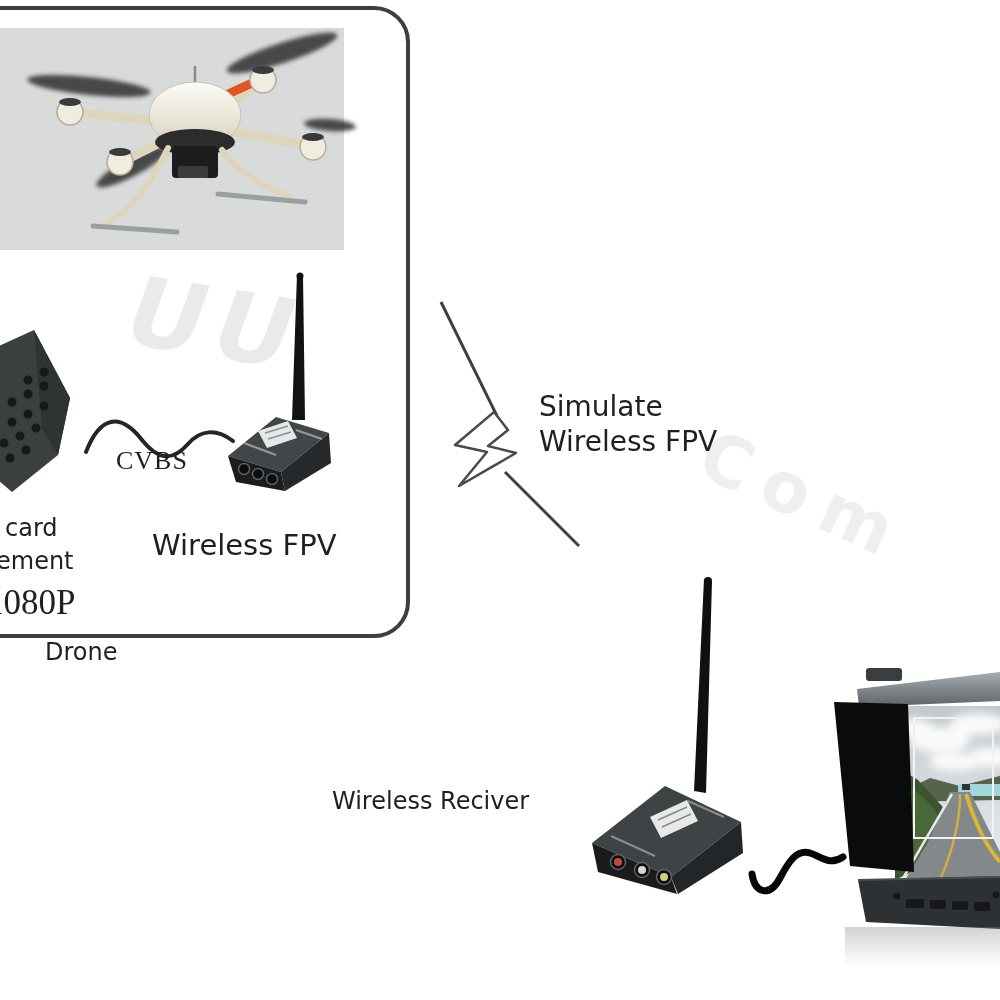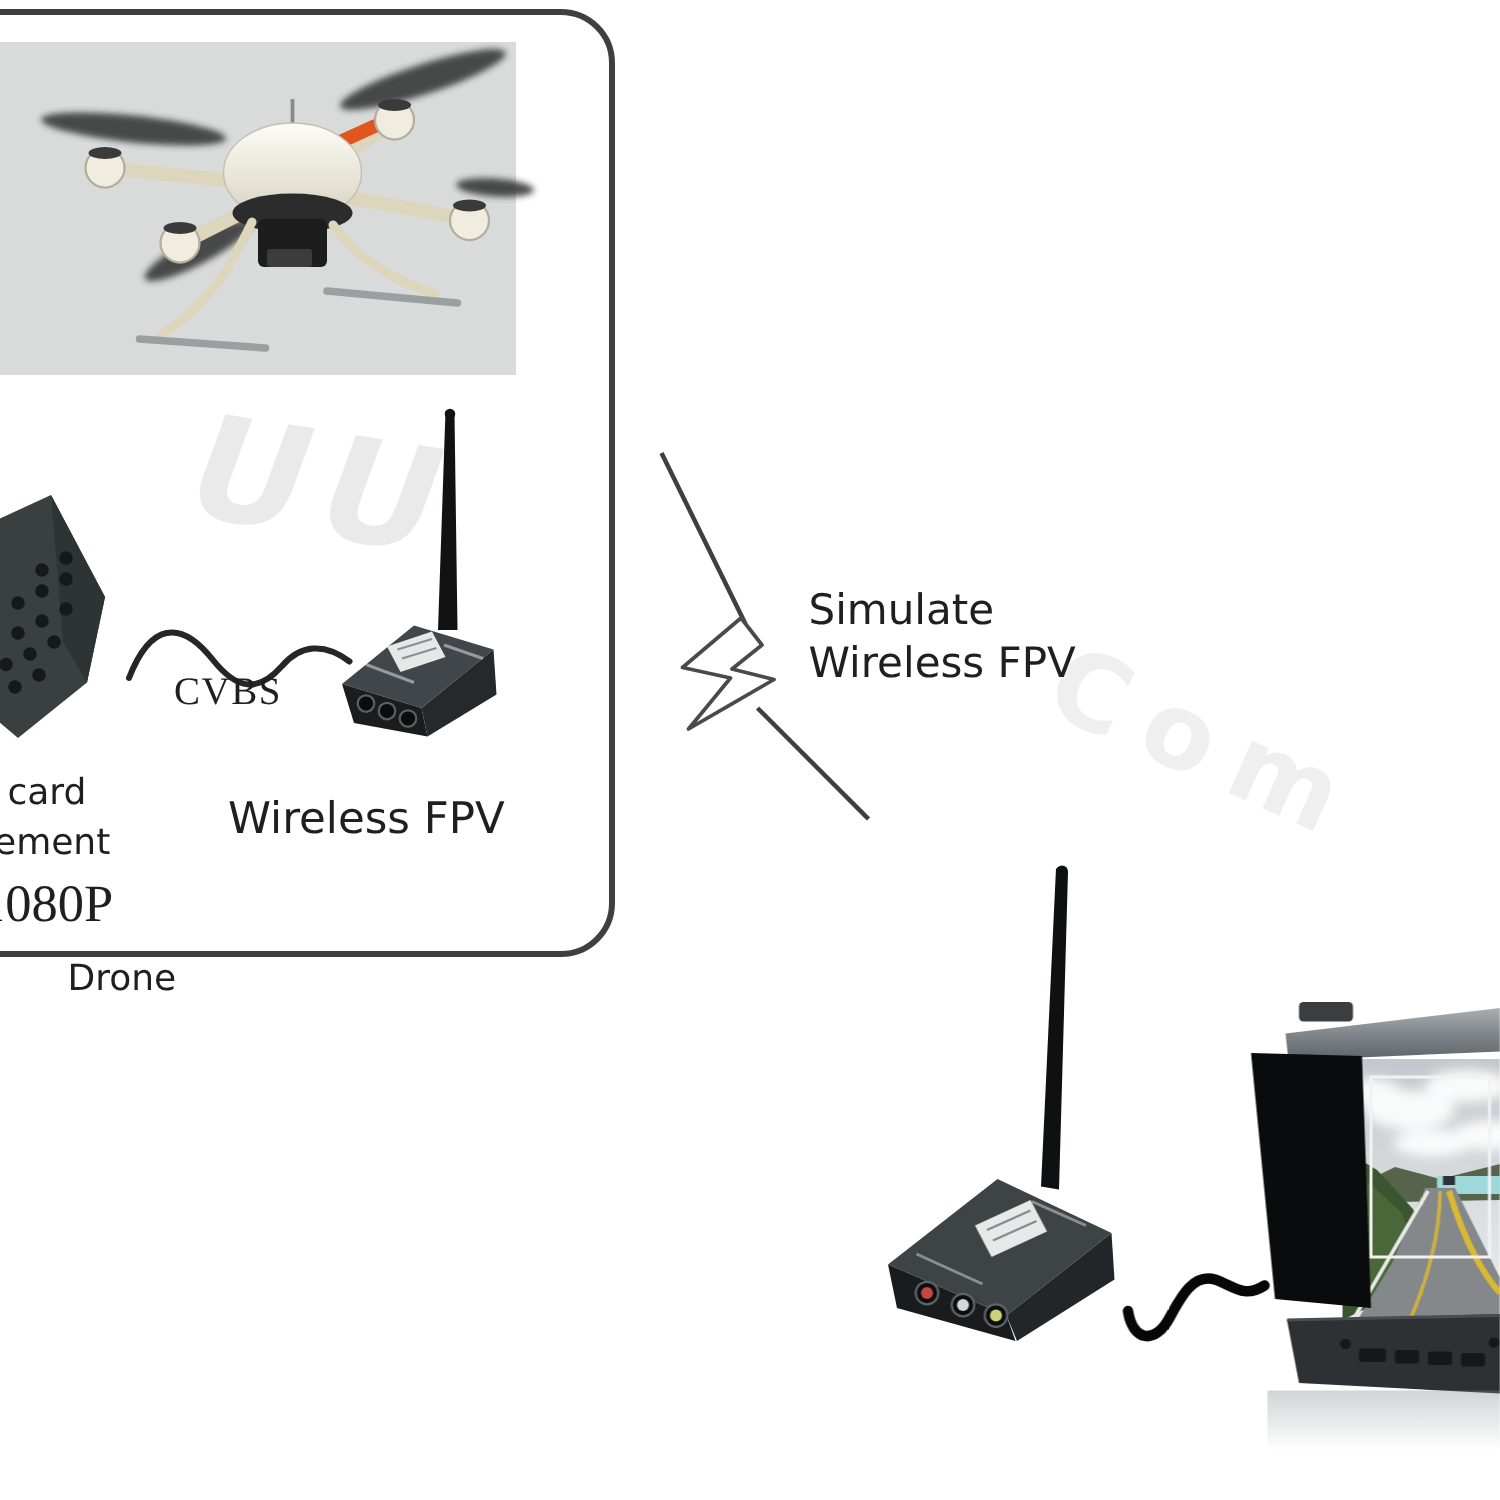--- a/index.html
+++ b/index.html
@@ -240,14 +240,15 @@
   <div class="lbl sans28 cam-line1">card</div>
   <div class="lbl sans28 cam-line2">ement</div>
   <div class="lbl serif35 cam-line3">1080P</div>
   <div class="lbl serif30 cvbs">CVBS</div>
   <div class="lbl sans29 txlabel">Wireless FPV</div>
   <div class="lbl sans30 panelcaption">Drone</div>
   <div class="lbl linklabel">
     <div>Simulate</div>
     <div>Wireless FPV</div>
   </div>
+  <div class="lbl sans28 rxlabel">Wireless Reciver</div>
 
 </div>
 
 </body></html>

